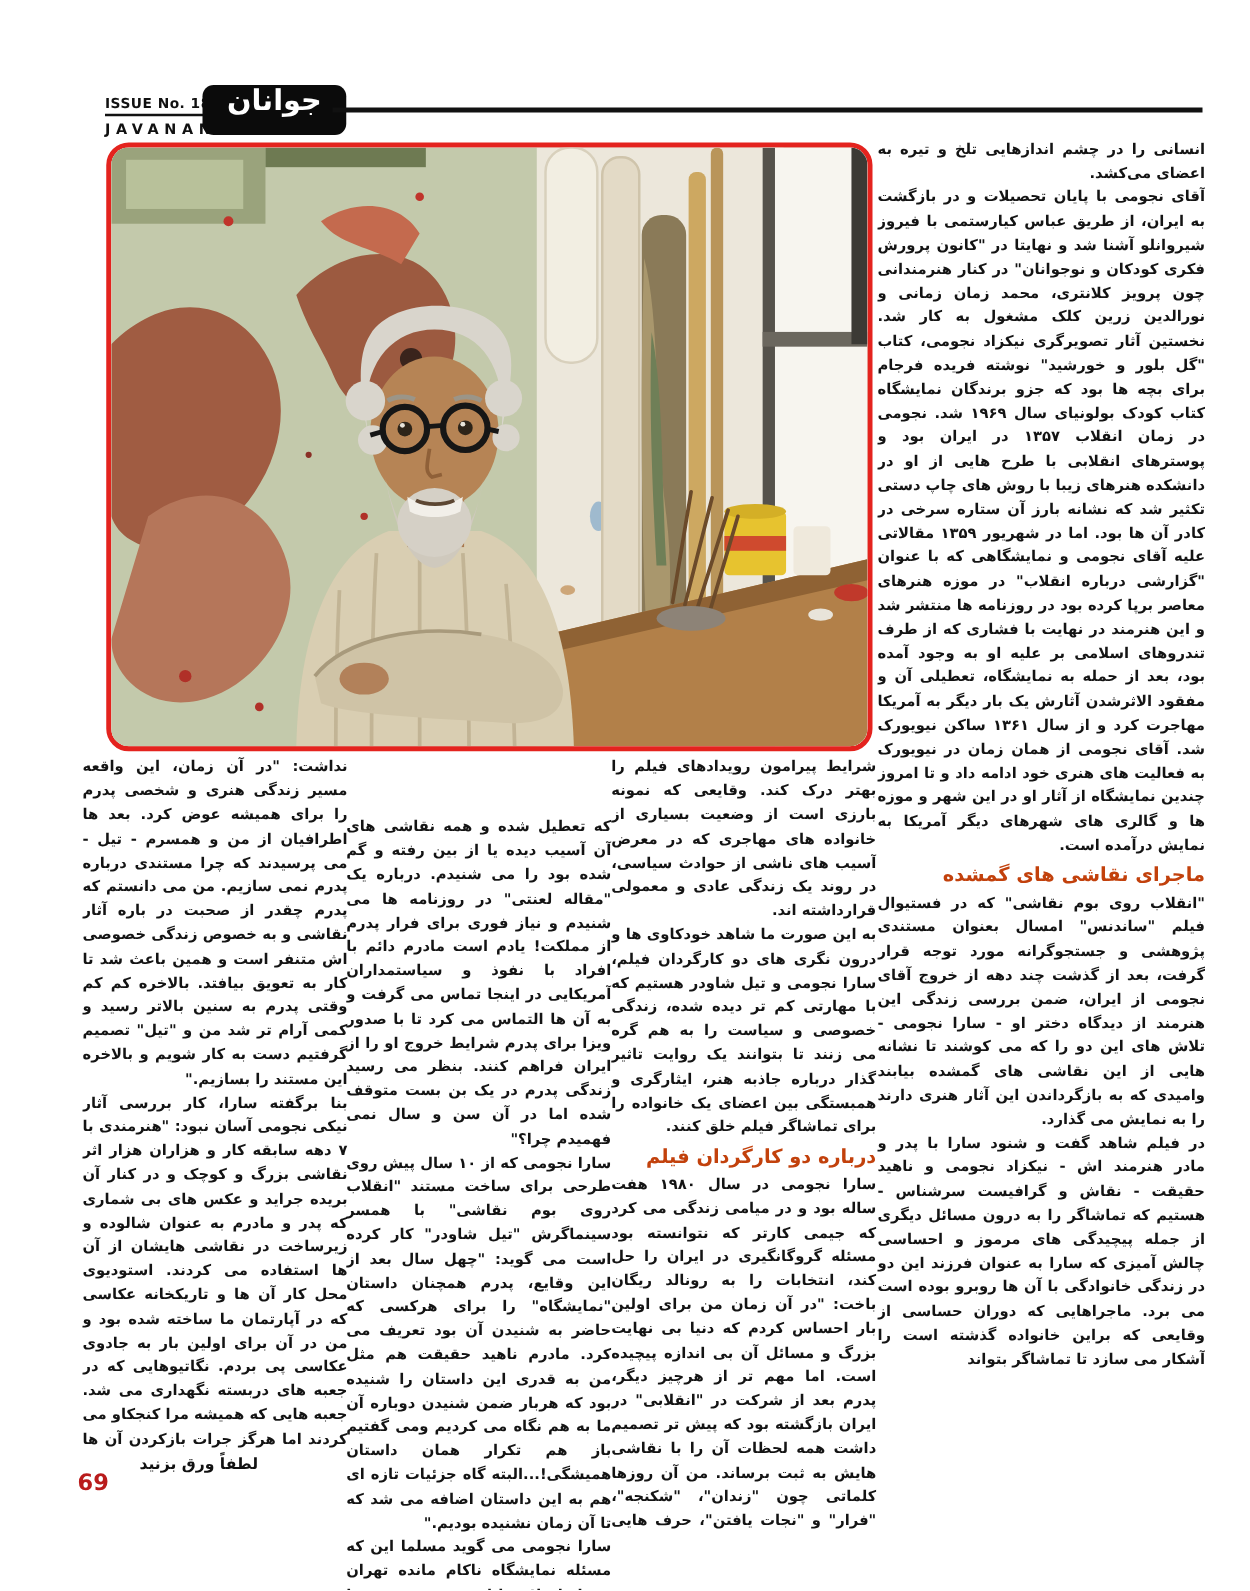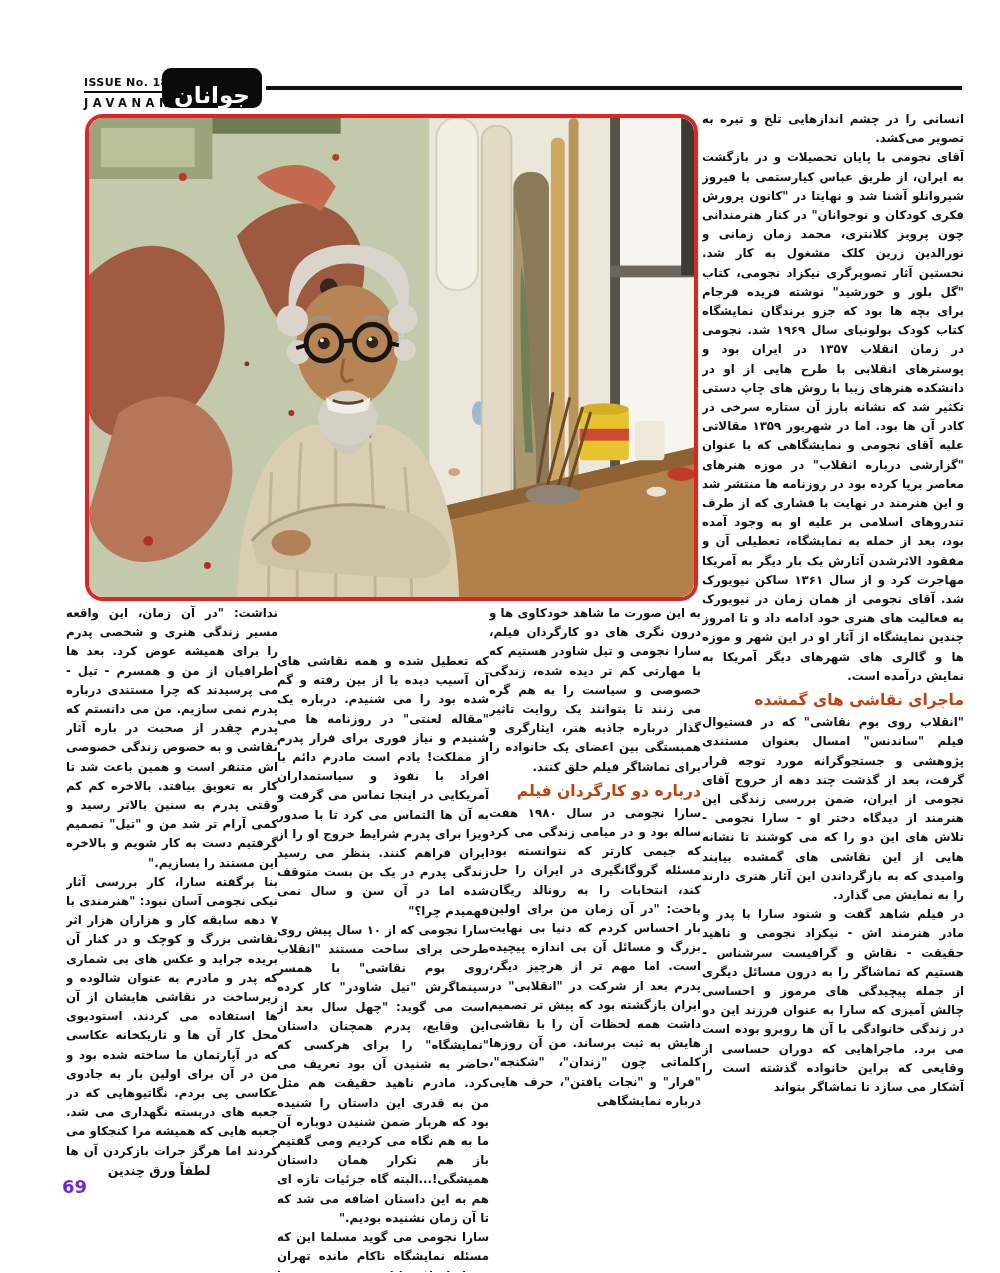--- a/index.html
+++ b/index.html
@@ -13,22 +13,22 @@
   .issue-no {
     font-size:11px; font-weight:bold; color:#111; letter-spacing:0.4px;
     border-bottom:2.5px solid #111; padding-bottom:2px; white-space:nowrap;
     font-family:"DejaVu Sans", sans-serif;
   }
   .latin-name {
     font-size:11.5px; font-weight:bold; color:#111; letter-spacing:4.5px;
     margin-top:3px; white-space:nowrap;
   }
   .logo-box {
-    position:absolute; left:162px; top:68px; width:100px; height:40px;
-    background:#0b0b0b; border-radius:9px; display:flex; align-items:flex-end;
+    position:absolute; left:162px; top:68px; width:115px; height:40px;
+    background:#0b0b0b; border-radius:9px; display:flex; align-items:flex-start;
     justify-content:center; color:#fff; font-size:23px; font-weight:bold;
     direction:rtl; font-family:"DejaVu Sans", sans-serif;
   }
   .header-rule { position:absolute; left:266px; top:86px; width:696px; height:4px; background:#111; }
   
   .photo-frame {
     position:absolute; left:85px; top:114px; width:613px; height:487px;
     border:4px solid #e4231e; border-radius:18px; overflow:hidden; background:#e6e0d4;
   }
   .photo-frame svg { display:block; width:100%; height:100%; }
@@ -47,21 +47,21 @@
   .col-b     { left:489px; top:604px;  width:212px; height:620px; }
   .col-c     { left:277px; top:604px;  width:212px; height:620px;margin-top:48px; }
   .col-d     { left:66px;  top:604px;  width:212px; height:555px; }
   .turn-note {
     position:absolute; left:104px; top:1163px; width:110px; direction:rtl;
     font-size:12.5px; font-weight:bold; color:#111; text-align:center;
     font-family:"DejaVu Sans", sans-serif;
   }
   .page-number {
     position:absolute; left:62px; top:1176px; font-size:18px; font-weight:bold;
-    color:#6d28d9; font-family:"DejaVu Sans", sans-serif;
+    color:#b91c1c; font-family:"DejaVu Sans", sans-serif;
   }
 </style>
 </head>
 <body>
 
 <div class="page">
 
   <div class="issue-block">
     <div class="issue-no">ISSUE No. 1897</div>
     <div class="latin-name">JAVANAN</div>
@@ -170,40 +170,41 @@
         <circle cx="236" cy="226" r="2" fill="#e8e4da"></circle>
         <circle cx="285" cy="225" r="2" fill="#e8e4da"></circle>
         <path d="M224,206 C230,202 240,202 246,205" fill="none" stroke="#9b9588" stroke-width="4"></path>
         <path d="M278,205 C284,202 294,202 300,206" fill="none" stroke="#9b9588" stroke-width="4"></path>
         <path d="M258,245 C256,258 254,264 260,268 L268,266" fill="none" stroke="#8f6038" stroke-width="3"></path>
       </g>
     </svg>
   </figure>
 
   <div class="col col-right">
-    <p>انسانی را در چشم اندازهایی تلخ و تیره به تصویر می‌کشد.</p>
+    <p>انسانی را در چشم اندازهایی تلخ و تیره به اعضای می‌کشد.</p>
     <p>آقای نجومی با پایان تحصیلات و در بازگشت به ایران، از طریق عباس کیارستمی با فیروز شیروانلو آشنا شد و نهایتا در "کانون پرورش فکری کودکان و نوجوانان" در کنار هنرمندانی چون پرویز کلانتری، محمد زمان زمانی و نورالدین زرین کلک مشغول به کار شد. نخستین آثار تصویرگری نیکزاد نجومی، کتاب "گل بلور و خورشید" نوشته فریده فرجام برای بچه ها بود که جزو برندگان نمایشگاه کتاب کودک بولونیای سال ۱۹۶۹ شد. نجومی در زمان انقلاب ۱۳۵۷ در ایران بود و پوسترهای انقلابی با طرح هایی از او در دانشکده هنرهای زیبا با روش های چاپ دستی تکثیر شد که نشانه بارز آن ستاره سرخی در کادر آن ها بود. اما در شهریور ۱۳۵۹ مقالاتی علیه آقای نجومی و نمایشگاهی که با عنوان "گزارشی درباره انقلاب" در موزه هنرهای معاصر برپا کرده بود در روزنامه ها منتشر شد و این هنرمند در نهایت با فشاری که از طرف تندروهای اسلامی بر علیه او به وجود آمده بود، بعد از حمله به نمایشگاه، تعطیلی آن و مفقود الاثرشدن آثارش یک بار دیگر به آمریکا مهاجرت کرد و از سال ۱۳۶۱ ساکن نیویورک شد. آقای نجومی از همان زمان در نیویورک به فعالیت های هنری خود ادامه داد و تا امروز چندین نمایشگاه از آثار او در این شهر و موزه ها و گالری های شهرهای دیگر آمریکا به نمایش درآمده است.</p>
     <h2 class="red-heading">ماجرای نقاشی های گمشده</h2>
     <p>"انقلاب روی بوم نقاشی" که در فستیوال فیلم "ساندنس" امسال بعنوان مستندی پژوهشی و جستجوگرانه مورد توجه قرار گرفت، بعد از گذشت چند دهه از خروج آقای نجومی از ایران، ضمن بررسی زندگی این هنرمند از دیدگاه دختر او - سارا نجومی - تلاش های این دو را که می کوشند تا نشانه هایی از این نقاشی های گمشده بیابند وامیدی که به بازگرداندن این آثار هنری دارند را به نمایش می گذارد.</p>
     <p>در فیلم شاهد گفت و شنود سارا با پدر و مادر هنرمند اش - نیکزاد نجومی و ناهید حقیقت - نقاش و گرافیست سرشناس - هستیم که تماشاگر را به درون مسائل دیگری از جمله پیچیدگی های مرموز و احساسی چالش آمیزی که سارا به عنوان فرزند این دو در زندگی خانوادگی با آن ها روبرو بوده است می برد. ماجراهایی که دوران حساسی از وقایعی که براین خانواده گذشته است را آشکار می سازد تا تماشاگر بتواند</p>
   </div>
 
   <div class="col col-b">
+    <p>شرایط پیرامون رویدادهای فیلم را بهتر درک کند. وقایعی که نمونه بارزی است از وضعیت بسیاری از خانواده های مهاجری که در معرض آسیب های ناشی از حوادث سیاسی، در روند یک زندگی عادی و معمولی قرارداشته اند.</p>
     <p>به این صورت ما شاهد خودکاوی ها و درون نگری های دو کارگردان فیلم، سارا نجومی و تیل شاودر هستیم که با مهارتی کم تر دیده شده، زندگی خصوصی و سیاست را به هم گره می زنند تا بتوانند یک روایت تاثیر گذار درباره جاذبه هنر، ایثارگری و همبستگی بین اعضای یک خانواده را برای تماشاگر فیلم خلق کنند.</p>
     <h2 class="red-heading">درباره دو کارگردان فیلم</h2>
     <p>سارا نجومی در سال ۱۹۸۰ هفت ساله بود و در میامی زندگی می کرد که جیمی کارتر که نتوانسته بود مسئله گروگانگیری در ایران را حل کند، انتخابات را به رونالد ریگان باخت: "در آن زمان من برای اولین بار احساس کردم که دنیا بی نهایت بزرگ و مسائل آن بی اندازه پیچیده است. اما مهم تر از هرچیز دیگر، پدرم بعد از شرکت در "انقلابی" در ایران بازگشته بود که پیش تر تصمیم داشت همه لحظات آن را با نقاشی هایش به ثبت برساند. من آن روزها کلماتی چون "زندان"، "شکنجه"، "فرار" و "نجات یافتن"، حرف هایی درباره نمایشگاهی</p>
   </div>
 
   <div class="col col-c">
     <p>که تعطیل شده و همه نقاشی های آن آسیب دیده یا از بین رفته و گم شده بود را می شنیدم. درباره یک "مقاله لعنتی" در روزنامه ها می شنیدم و نیاز فوری برای فرار پدرم از مملکت! یادم است مادرم دائم با افراد با نفوذ و سیاستمداران آمریکایی در اینجا تماس می گرفت و به آن ها التماس می کرد تا با صدور ویزا برای پدرم شرایط خروج او را از ایران فراهم کنند. بنظر می رسید زندگی پدرم در یک بن بست متوقف شده اما در آن سن و سال نمی فهمیدم چرا؟"</p>
     <p>سارا نجومی که از ۱۰ سال پیش روی طرحی برای ساخت مستند "انقلاب روی بوم نقاشی" با همسر سینماگرش "تیل شاودر" کار کرده است می گوید: "چهل سال بعد از این وقایع، پدرم همچنان داستان "نمایشگاه" را برای هرکسی که حاضر به شنیدن آن بود تعریف می کرد. مادرم ناهید حقیقت هم مثل من به قدری این داستان را شنیده بود که هربار ضمن شنیدن دوباره آن ما به هم نگاه می کردیم ومی گفتیم باز هم تکرار همان داستان همیشگی!...البته گاه جزئیات تازه ای هم به این داستان اضافه می شد که تا آن زمان نشنیده بودیم."</p>
     <p>سارا نجومی می گوید مسلما این که مسئله نمایشگاه ناکام مانده تهران بعد از انقلاب تا این حد ذهن پدرم را به خود مشغول ساخته بود به هیچ وجه تعجبی</p>
   </div>
 
   <div class="col col-d">
     <p>نداشت: "در آن زمان، این واقعه مسیر زندگی هنری و شخصی پدرم را برای همیشه عوض کرد. بعد ها اطرافیان از من و همسرم - تیل - می پرسیدند که چرا مستندی درباره پدرم نمی سازیم. من می دانستم که پدرم چقدر از صحبت در باره آثار نقاشی و به خصوص زندگی خصوصی اش متنفر است و همین باعث شد تا کار به تعویق بیافتد. بالاخره کم کم وقتی پدرم به سنین بالاتر رسید و کمی آرام تر شد من و "تیل" تصمیم گرفتیم دست به کار شویم و بالاخره این مستند را بسازیم."</p>
     <p>بنا برگفته سارا، کار بررسی آثار نیکی نجومی آسان نبود: "هنرمندی با ۷ دهه سابقه کار و هزاران هزار اثر نقاشی بزرگ و کوچک و در کنار آن بریده جراید و عکس های بی شماری که پدر و مادرم به عنوان شالوده و زیرساخت در نقاشی هایشان از آن ها استفاده می کردند. استودیوی محل کار آن ها و تاریکخانه عکاسی که در آپارتمان ما ساخته شده بود و من در آن برای اولین بار به جادوی عکاسی پی بردم. نگاتیوهایی که در جعبه های دربسته نگهداری می شد. جعبه هایی که همیشه مرا کنجکاو می کردند اما هرگز جرات بازکردن آن ها را به خود نداده بودم."</p>
   </div>
 
-  <div class="turn-note">لطفاً ورق چندین</div>
+  <div class="turn-note">لطفاً ورق بزنید</div>
   <div class="page-number">69</div>
 
 </div>
 
 </body></html>

